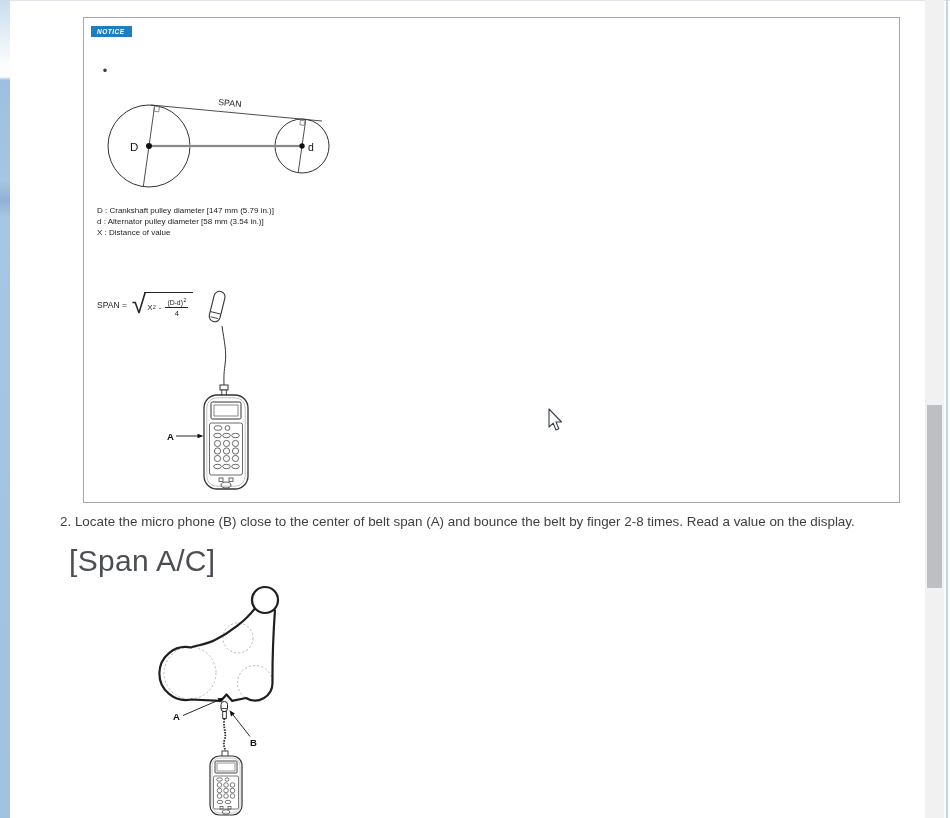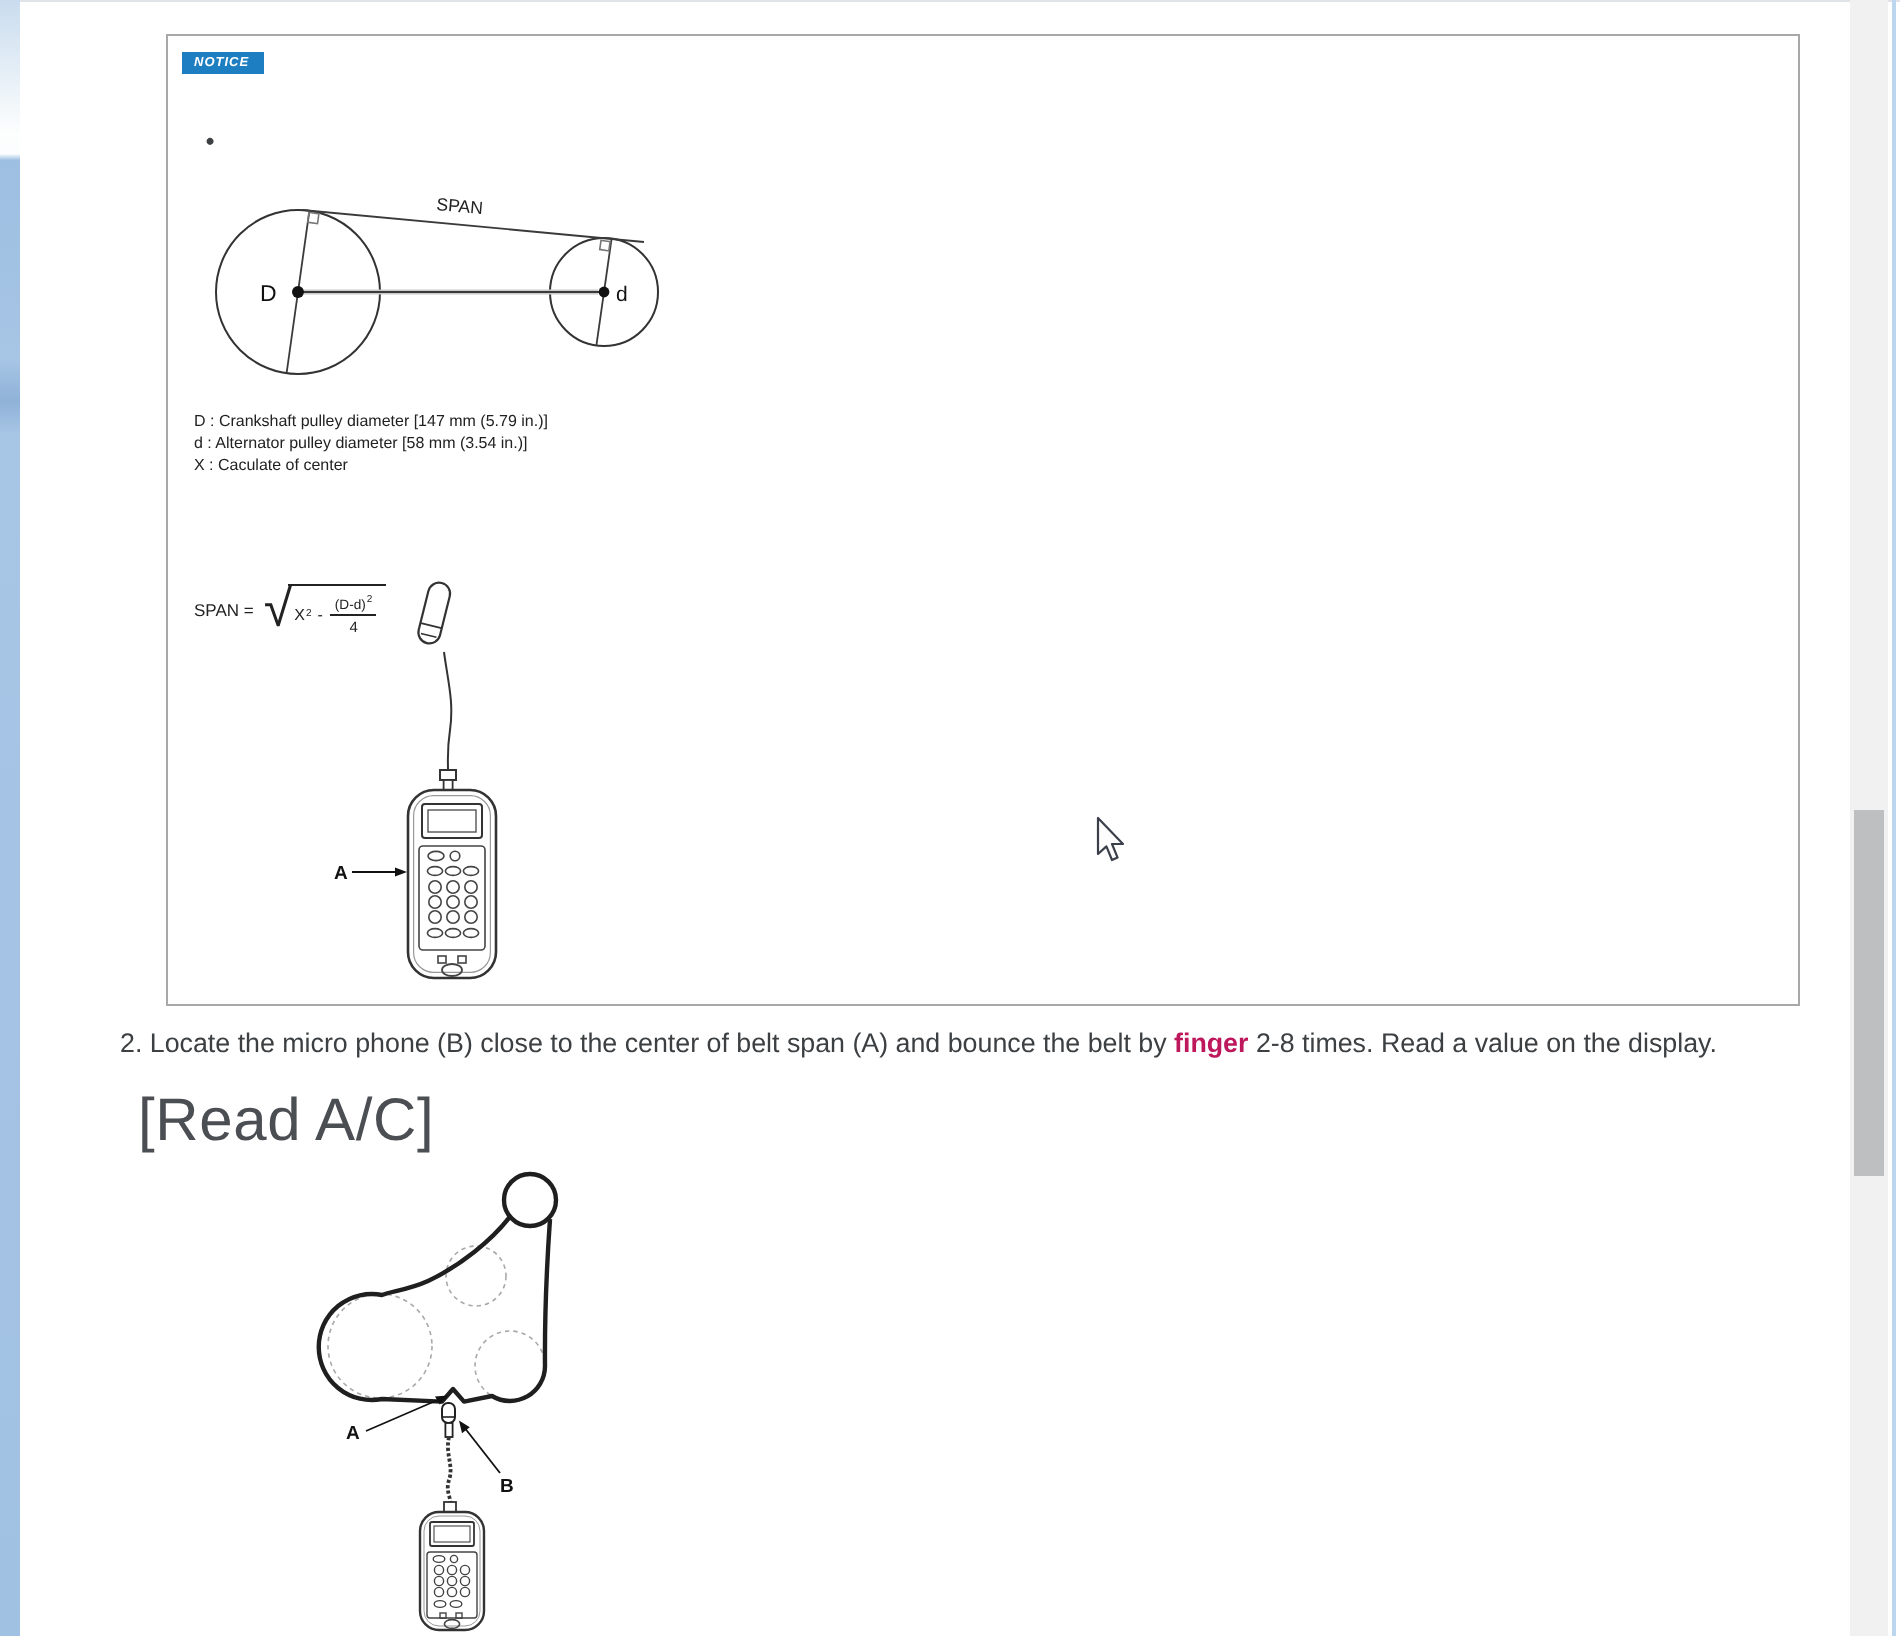--- a/index.html
+++ b/index.html
@@ -44,21 +44,21 @@
   .radicand .op { margin:0 4px 0 3px; }
   .frac { display:inline-block; text-align:center; font-size:6.8px; }
   .frac .num { display:block; border-bottom:1px solid #222; padding:0 2px 1px; }
   .frac .den { display:block; font-size:7.5px; padding-top:1px; }
 
   .meter-svg { position:absolute; left:77px; top:271px; }
 
   
   .step2 { position:absolute; left:50px; top:513px; width:860px; white-space:nowrap;
     font-size:13.4px; color:#3d4043; }
-  .step2 a { color:#be185d; text-decoration:none; cursor:pointer;font-weight:bold; }
+  .step2 a { color:#404040; text-decoration:none; cursor:pointer; }
 
   .section-heading { position:absolute; left:59px; top:543px; font-size:30px; font-weight:300;
     color:#4b4e52; letter-spacing:.3px; }
 
   .belt-svg { position:absolute; left:140px; top:582px; }
 
   
   .scrollbar { position:absolute; left:925px; top:0; width:19px; height:818px; background:#f1f1f1; }
   .scrollbar .thumb { position:absolute; left:2px; top:405px; width:15px; height:183px; background:#bdbfc1; }
   .edge-blue-line { position:absolute; left:946px; top:0; width:2px; height:818px; background:#bcd6f0; }
@@ -105,21 +105,21 @@
         <circle cx="206" cy="53" r="2.7" fill="#111"></circle>
 
         <text x="34" y="57.5" font-size="11.5" fill="#111">D</text>
         <text x="212" y="57.5" font-size="10.5" fill="#111">d</text>
         <text x="122" y="12" font-size="8.8" fill="#222" transform="rotate(5 122 12)">SPAN</text>
       </svg>
 
       <div class="legend">
         <div>D : Crankshaft pulley diameter [147 mm (5.79 in.)]</div>
         <div>d : Alternator pulley diameter [58 mm (3.54 in.)]</div>
-        <div>X : Caculate of center</div>
+        <div>X : Distance of value</div>
       </div>
 
       <div class="formula">
         <span class="f-lhs">SPAN =</span>
         <span class="radical">
           <span class="rad-sign">√</span>
           <span class="radicand">
             <span>X</span>
               <sup>2</sup>
             <span class="op">-</span>
@@ -177,21 +177,21 @@
         <text x="6" y="150.5" font-size="9.5" font-weight="bold" fill="#111">A</text>
         <line x1="15" y1="147" x2="38" y2="147" stroke="#111" stroke-width="0.9"></line>
         <polygon points="42.5,147 36.5,144.8 36.5,149.2" fill="#111"></polygon>
       </svg>
     </div>
 
     <div class="step2">
       <span>2. Locate the micro phone (B) close to the center of belt span (A) and bounce the belt by </span><a>finger</a><span> 2-8 times. Read a value on the display.</span>
     </div>
 
-    <div class="section-heading">[Read A/C]</div>
+    <div class="section-heading">[Span A/C]</div>
 
     <svg class="belt-svg" width="175" height="236" viewBox="0 0 175 236">
 
       <circle cx="88" cy="55" r="15" class="dotted"></circle>
       <circle cx="40" cy="90" r="26" class="dotted"></circle>
       <circle cx="105" cy="100" r="17.5" class="dotted"></circle>
 
       <circle cx="115" cy="17" r="13" class="belt"></circle>
 
       <path class="belt" d="M 105,25.3

